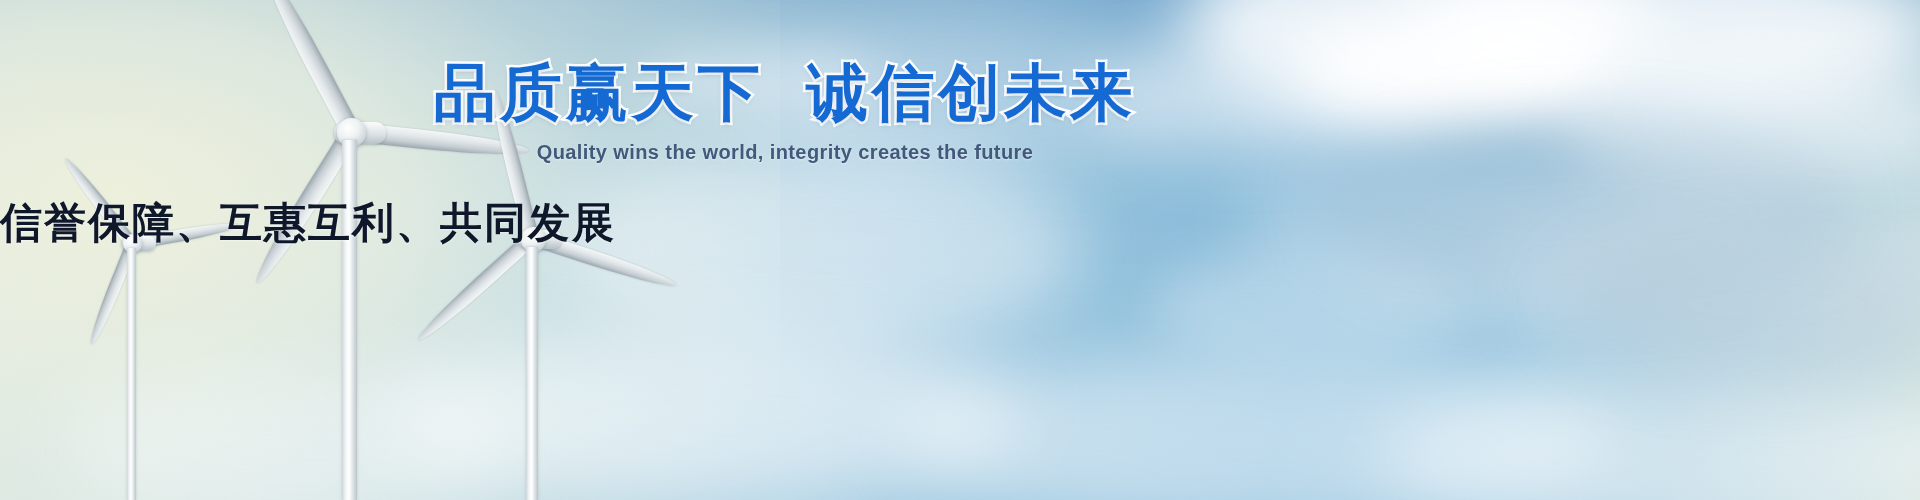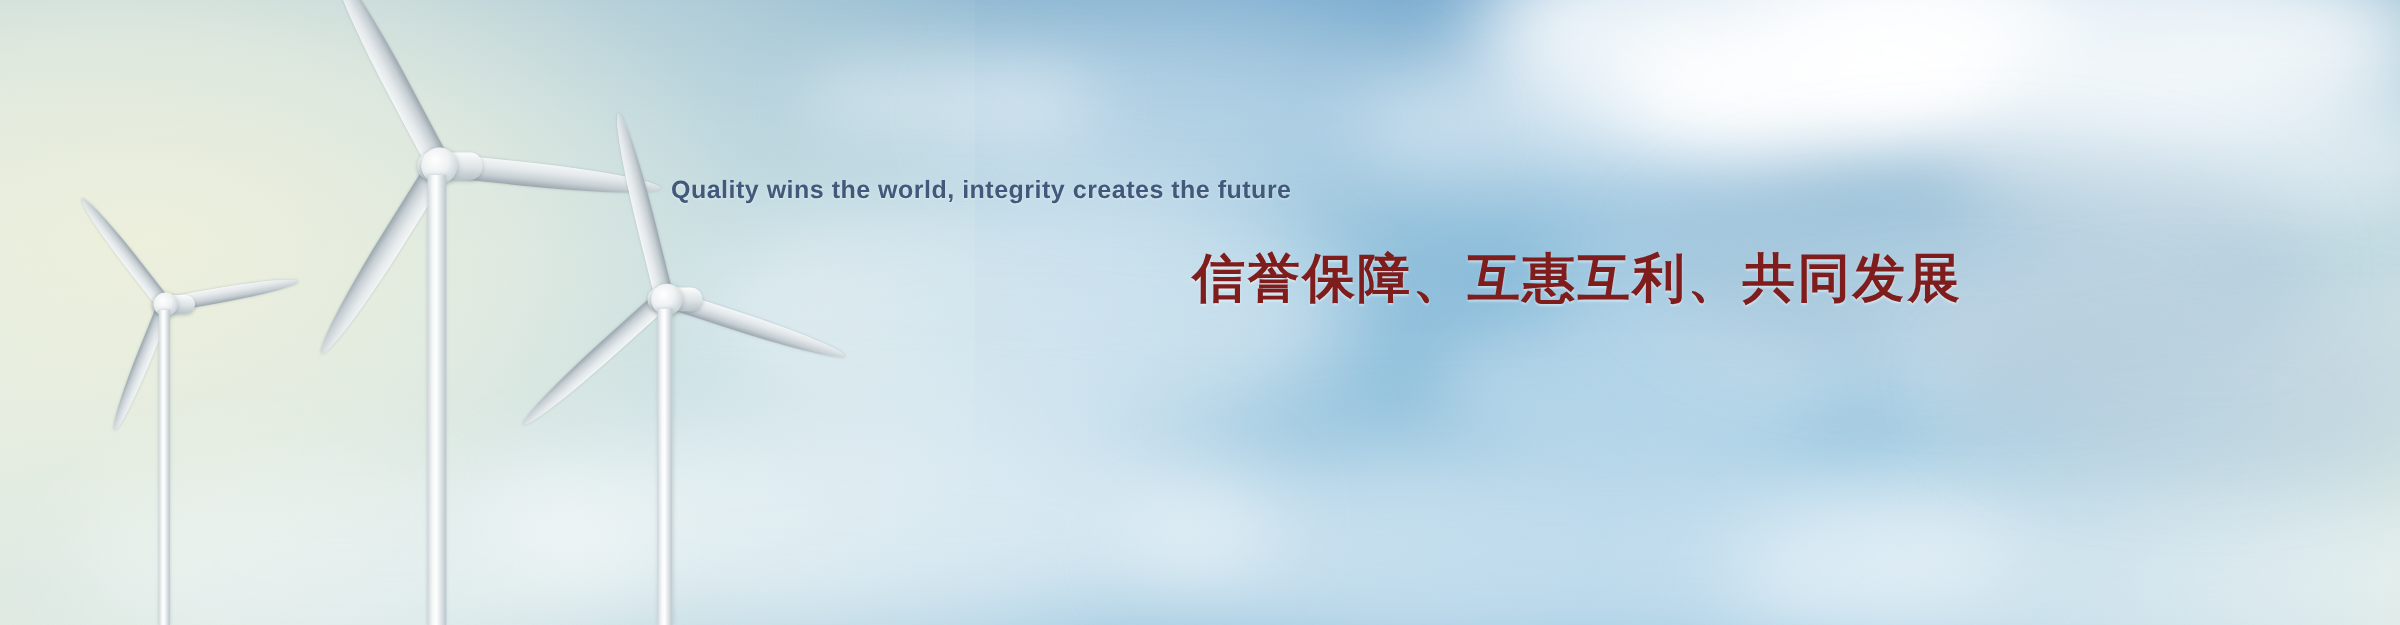--- a/index.html
+++ b/index.html
@@ -97,26 +97,27 @@
   .subtitle{
     position:absolute;left:0;top:140px;width:1570px;
     text-align:center;
     font-size:20px;line-height:1.2;font-weight:700;
     letter-spacing:.4px;
     color:#41597a;
     text-shadow:0 1px 2px rgba(255,255,255,.5);
   }
   .tagline{
     position:absolute;left:0;top:198px;width:1570px;
-    text-align:right;
+    text-align:left;
     font-size:42px;line-height:1.2;font-weight:700;
     letter-spacing:2px;
-    color:#7f1d1d;
+    color:#0f172a;
     text-shadow:0 1px 2px rgba(255,255,255,.45);
     white-space:pre;
+    font-family:Liberation Serif, serif;
   }
 </style>
 </head>
 <body>
 
 <div id="banner">
 
   <div class="sky-base"></div>
   <div class="sky-top-blue"></div>
   <div class="sky-left-warm"></div>
@@ -168,17 +169,18 @@
   <div class="turbine" style="left:400px;top:90px;width:360px;height:410px;">
     <div class="blade" style="left:124px;top:-4px;width:15px;height:152px;transform-origin:50% 100%;transform:rotate(-14deg);"></div>
     <div class="blade" style="left:124px;top:-4px;width:15px;height:152px;transform-origin:50% 100%;transform:rotate(108deg);"></div>
     <div class="blade" style="left:124px;top:-4px;width:15px;height:152px;transform-origin:50% 100%;transform:rotate(228deg);"></div>
     <div class="nacelle" style="left:118px;top:140px;width:44px;height:19px;"></div>
     <div class="hub" style="left:121px;top:137px;width:25px;height:25px;"></div>
     <div class="tower" style="left:126px;top:157px;width:12px;height:253px;"></div>
   </div>
 
   <div class="text-stack">
+    <div class="headline">品质赢天下  诚信创未来</div>
     <div class="subtitle">Quality wins the world, integrity creates the future</div>
     <div class="tagline">信誉保障、互惠互利、共同发展</div>
   </div>
 
 </div>
 
 </body></html>

